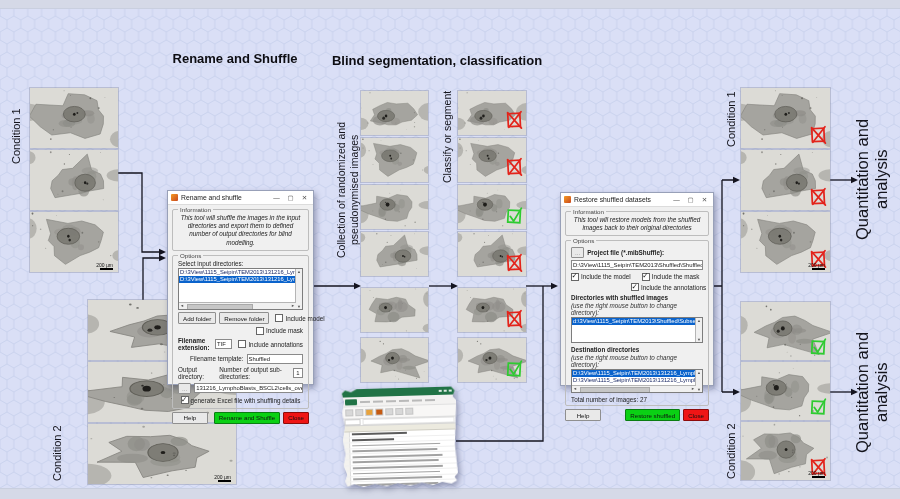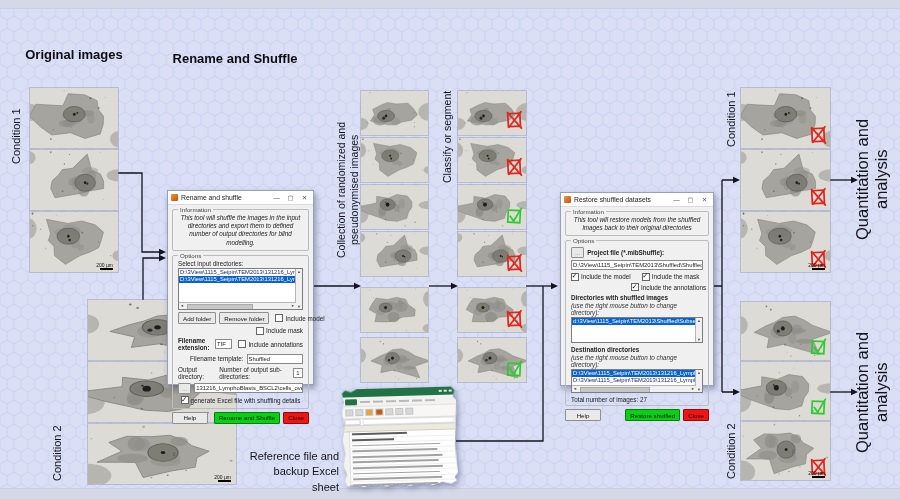--- a/index.html
+++ b/index.html
@@ -105,33 +105,32 @@
           <path d="M6.93 0 V4 M6.93 20 V24"></path>
         </g>
       </pattern>
     </defs>
     <rect width="900" height="499" fill="#dadff6"></rect>
     <rect width="900" height="499" fill="url(#hexp)"></rect>
   </svg>
   <div class="strip" id="strip-top"></div>
   <div class="strip" id="strip-bottom"></div>
 
-  <div class="heading" style="left:8px;top:47px;width:132px;">Original images</div>
   <div class="heading" style="left:160px;top:51px;width:150px;">Rename and Shuffle</div>
+  <div class="heading" style="left:325px;top:53px;width:224px;">Blind segmentation, classification</div>
 
   <div class="vtext" style="left:9px;top:88px;height:96px;width:15px;">Condition 1</div>
   <div class="vtext" style="left:50px;top:421px;height:64px;width:15px;">Condition 2</div>
   <div class="vtext" style="left:334px;top:88px;height:204px;width:27px;font-size:10.5px;">Collection of randomized and pseudonymised images</div>
   <div class="vtext" style="left:440px;top:88px;height:98px;width:15px;font-size:10.5px;">Classify or segment</div>
   <div class="vtext" style="left:724px;top:88px;height:62px;width:14px;">Condition 1</div>
   <div class="vtext" style="left:724px;top:420px;height:62px;width:14px;">Condition 2</div>
   <div class="vtext" style="left:857px;top:90px;height:178px;width:30px;font-size:16.5px;">Quantitation and analysis</div>
   <div class="vtext" style="left:857px;top:302px;height:180px;width:30px;font-size:16.5px;">Quantitation and analysis</div>
 
-  <div class="caption" style="left:246px;top:449px;width:93px;">Reference file and backup Excel sheet</div>
 
   <svg id="flow" width="900" height="499">
     <g fill="none" stroke="#14141f" stroke-width="1.3">
       <path d="M118 173 H142 V252 H159"></path>
       <path d="M143 300 V258 H159"></path>
       <path d="M312 286 H354"></path>
       <path d="M429 286 H451"></path>
       <path d="M526 286 H551"></path>
       <path d="M543 286 V441 H456"></path>
       <path d="M712 286 H722 M722 180 V392 M722 180 H733 M722 392 H733"></path>

